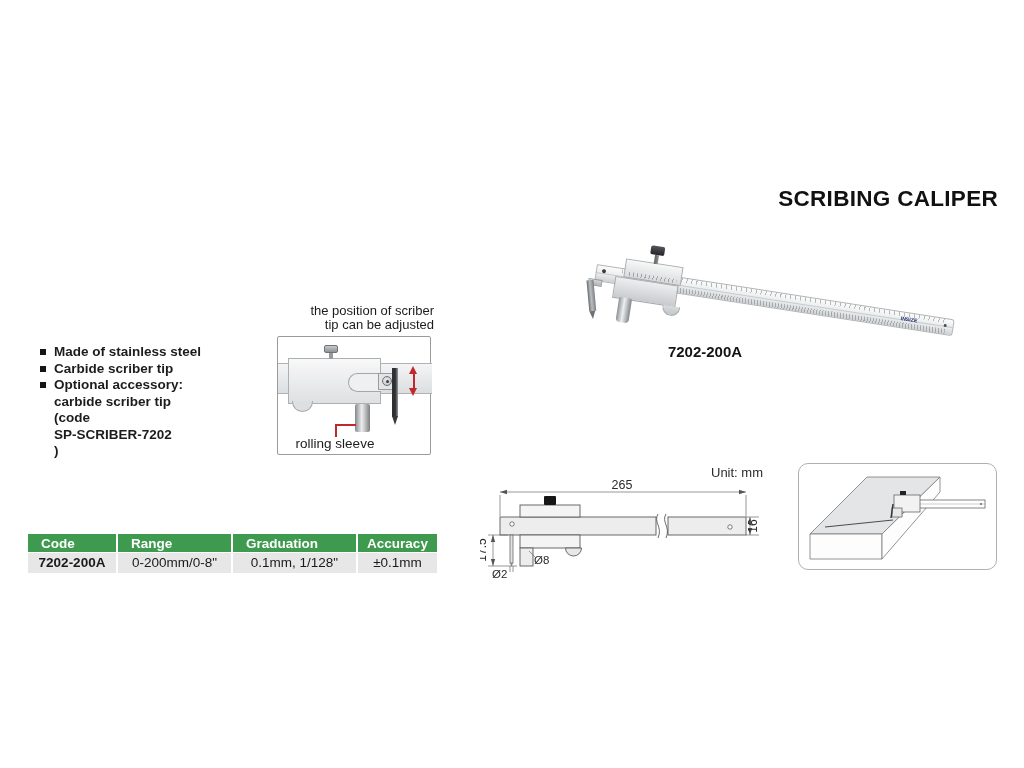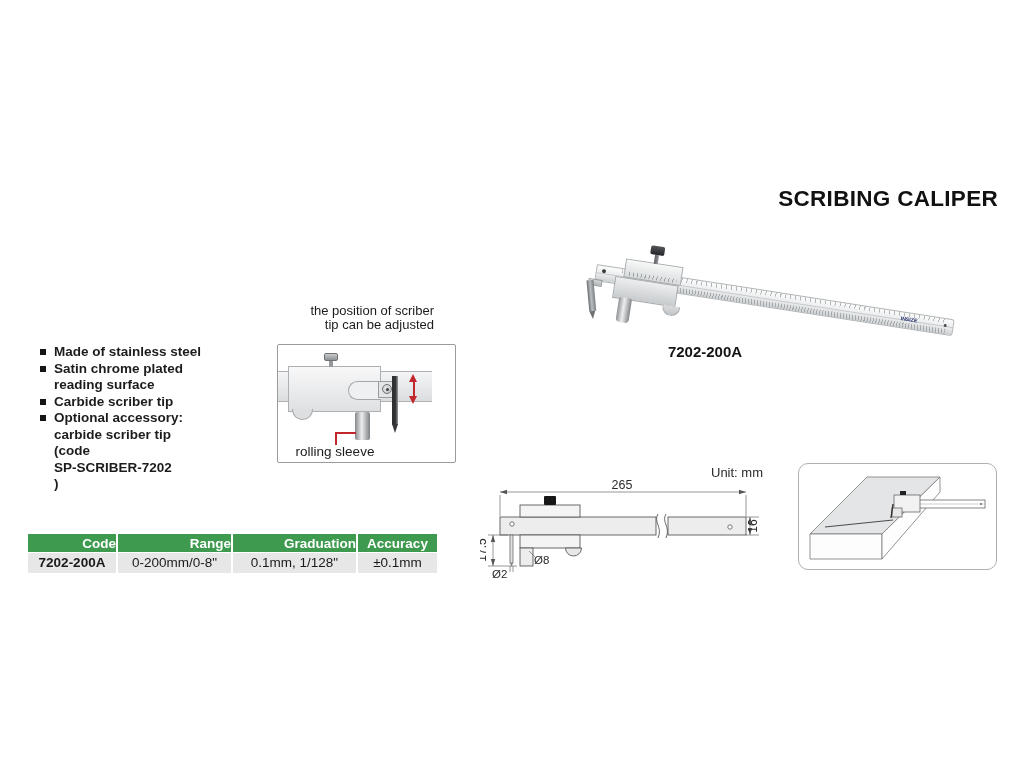--- a/index.html
+++ b/index.html
@@ -59,22 +59,22 @@
   .features { left:40px; top:344px; width:220px; font-size:13.5px; line-height:16.5px; }
   .feat { display:flex; }
   .feat .bullet { flex:none; width:6px; height:6px; background:#151515; margin:5px 8px 0 0; }
   .feat .txt span { display:block;font-weight:bold; }
   .code-bold { font-weight:bold; }
 
   
   .inset-caption { left:278px; top:304px; width:156px; text-align:right;
        font-size:13px; line-height:14px; color:#1c1c1c; }
   .inset-caption span { display:block; }
-  .inset { left:277px; top:336px; width:179px; height:119px; background:#fff;
-       border:1px solid #9b9b9b; border-radius:2px;margin-top:8px; }
+  .inset { left:277px; top:336px; width:154px; height:119px; background:#fff;
+       border:1px solid #9b9b9b; border-radius:2px; }
   .inset > div { position:absolute; }
   .i-beam { left:0; top:26px; width:154px; height:31px;
        background:linear-gradient(180deg,#f3f4f5,#dbdee0);
        border-top:1px solid #b2b2b4; border-bottom:1px solid #b2b2b4; }
   .i-slider { left:10px; top:21px; width:93px; height:46px;
        background:linear-gradient(180deg,#f8f8f9,#dee0e1); border:1px solid #adb0b2; }
   .i-screw-stem { left:51px; top:15px; width:4px; height:7px; background:#97999c; }
   .i-screw-head { left:46px; top:8px; width:14px; height:8px; border-radius:2px;
        background:linear-gradient(180deg,#c8caCC,#8e9193); border:1px solid #6f7173; }
   .i-notch { left:70px; top:36px; width:33px; height:19px; background:#eff0f1;
@@ -107,22 +107,22 @@
 
   
   .tech-drawing { left:480px; top:460px; }
   .usage-box { left:798px; top:463px; width:199px; height:107px;
        border:1.5px solid #b0b0b0; border-radius:10px; background:#fff; }
 
   
   .spec-table { left:28px; top:534px; width:409px; }
   .t-row { display:grid; grid-template-columns:90px 115px 125px 79px; }
   .t-head .cell { background:#3e9a4e; color:#fff; font-weight:bold; font-size:13.5px;
-       height:19px; line-height:19px; padding-left:22px;
-       border-right:2px solid #fff; border-bottom:1px solid #fff;text-align:right; }
+       height:19px; line-height:19px; padding-left:13px;
+       border-right:2px solid #fff; border-bottom:1px solid #fff; }
   .t-head .cell.center { padding-left:0; text-align:center; }
   .t-head .cell:last-child { border-right:none; }
   .t-data .cell { background:#e7e7e8; color:#1a1a1a; font-size:13.5px;
        height:20px; line-height:20px; text-align:center; border-right:2px solid #fff; }
   .t-data .cell:last-child { border-right:none;text-align:center; }
   .t-data .cell.bold { font-weight:bold; }
 
   svg text { font-family:"Liberation Sans","DejaVu Sans",sans-serif; fill:#2b2b2b; }
 </style>
 </head>
@@ -156,27 +156,20 @@
 <div class="abs features">
   <div class="feat">
     <span class="bullet"></span>
     <div class="txt">
         <span>Made of stainless steel</span>
       </div>
   </div>
   <div class="feat">
     <span class="bullet"></span>
     <div class="txt">
-      <span>Satin chrome plated</span>
-      <span>reading surface</span>
-    </div>
-  </div>
-  <div class="feat">
-    <span class="bullet"></span>
-    <div class="txt">
         <span>Carbide scriber tip</span>
       </div>
   </div>
   <div class="feat">
     <span class="bullet"></span>
     <div class="txt">
       <span>Optional accessory:</span>
       <span>carbide scriber tip</span>
       <span>
           <span>(code </span>

